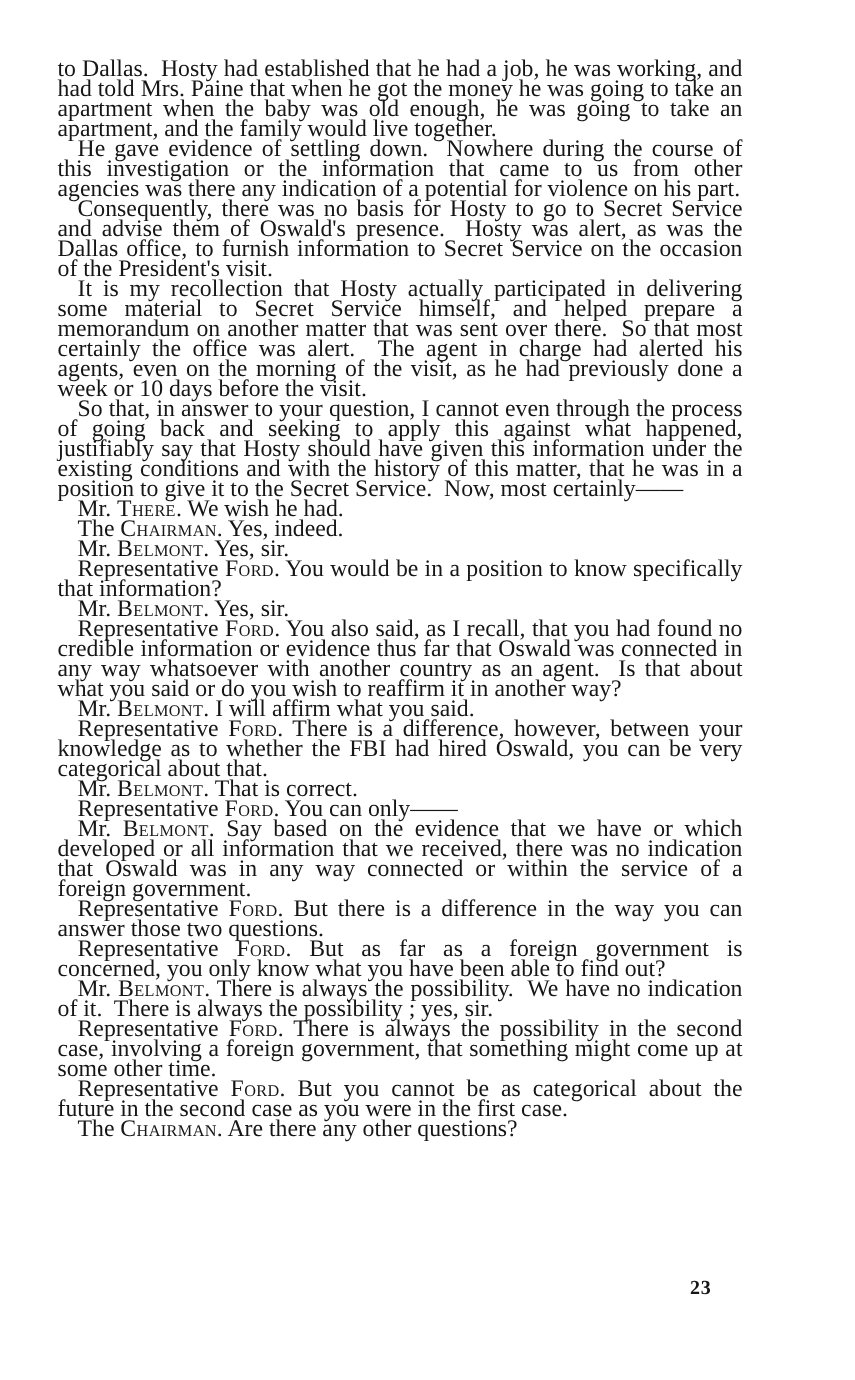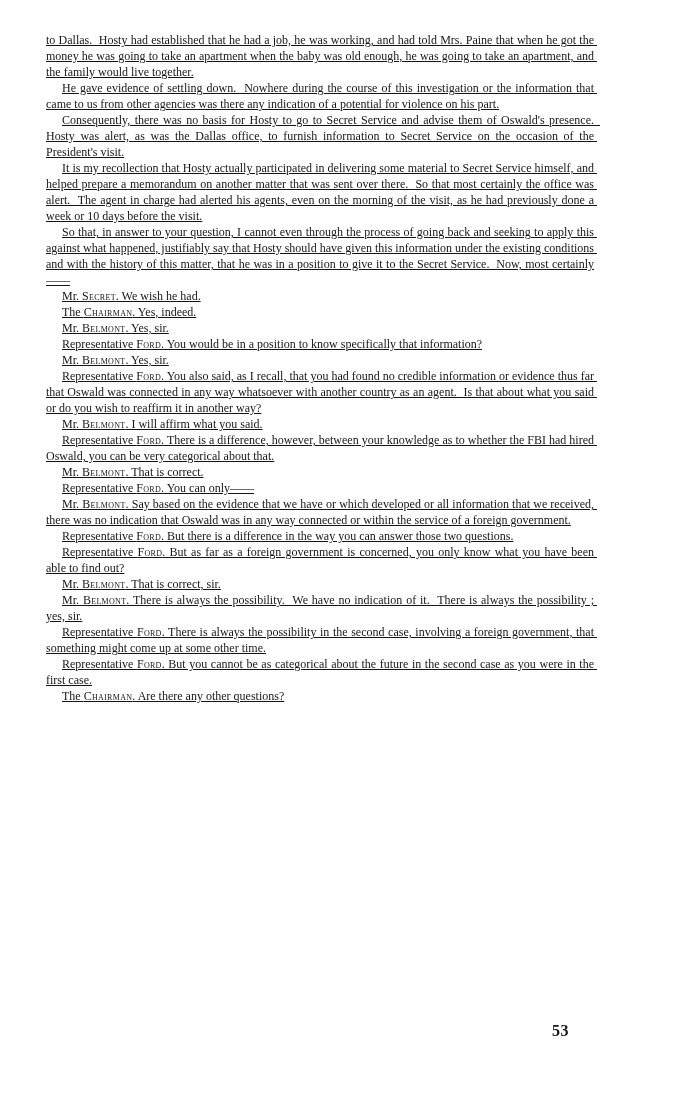--- a/index.html
+++ b/index.html
@@ -12,26 +12,25 @@
     width: 684px;
     height: 1104px;
     background: #ffffff;
     overflow: hidden;
     font-family: "Liberation Serif", "DejaVu Serif", serif;
     color: #161616;
   }
   .content {
     position: absolute;
     left: 46px;
-    top: 32px;
+    top: 48px;
     width: 548px;
-    font-size: 12px;
+    font-size: 19px;
     line-height: 16px;
     text-align: justify;
-    text-decoration: underline;
   }
   .para {
     margin: 0;
     padding: 0;
     text-indent: 16px;
     white-space: pre-wrap;
   }
   .para.no-indent {
     text-indent: 0;
   }
@@ -51,33 +50,32 @@
 </head>
 <body>
 
 <div class="page">
   <div class="content" id="transcript">
       <p class="para no-indent">to Dallas.  Hosty had established that he had a job, he was working, and had told Mrs. Paine that when he got the money he was going to take an apartment when the baby was old enough, he was going to take an apartment, and the family would live together.</p>
       <p class="para">He gave evidence of settling down.  Nowhere during the course of this investigation or the information that came to us from other agencies was there any indication of a potential for violence on his part.</p>
       <p class="para">Consequently, there was no basis for Hosty to go to Secret Service and advise them of Oswald's presence.  Hosty was alert, as was the Dallas office, to furnish information to Secret Service on the occasion of the President's visit.</p>
       <p class="para">It is my recollection that Hosty actually participated in delivering some material to Secret Service himself, and helped prepare a memorandum on another matter that was sent over there.  So that most certainly the office was alert.  The agent in charge had alerted his agents, even on the morning of the visit, as he had previously done a week or 10 days before the visit.</p>
       <p class="para">So that, in answer to your question, I cannot even through the process of going back and seeking to apply this against what happened, justifiably say that Hosty should have given this information under the existing conditions and with the history of this matter, that he was in a position to give it to the Secret Service.  Now, most certainly——</p>
-      <p class="para"><span class="speaker">Mr. <span class="sc">Secret</span></span>. We wish he had.</p>
+      <p class="para"><span class="speaker">Mr. <span class="sc">There</span></span>. We wish he had.</p>
       <p class="para"><span class="speaker">The <span class="sc">Chairman</span></span>. Yes, indeed.</p>
       <p class="para"><span class="speaker">Mr. <span class="sc">Belmont</span></span>. Yes, sir.</p>
       <p class="para"><span class="speaker">Representative <span class="sc">Ford</span></span>. You would be in a position to know specifically that information?</p>
       <p class="para"><span class="speaker">Mr. <span class="sc">Belmont</span></span>. Yes, sir.</p>
       <p class="para"><span class="speaker">Representative <span class="sc">Ford</span></span>. You also said, as I recall, that you had found no credible information or evidence thus far that Oswald was connected in any way whatsoever with another country as an agent.  Is that about what you said or do you wish to reaffirm it in another way?</p>
       <p class="para"><span class="speaker">Mr. <span class="sc">Belmont</span></span>. I will affirm what you said.</p>
       <p class="para"><span class="speaker">Representative <span class="sc">Ford</span></span>. There is a difference, however, between your knowledge as to whether the FBI had hired Oswald, you can be very categorical about that.</p>
       <p class="para"><span class="speaker">Mr. <span class="sc">Belmont</span></span>. That is correct.</p>
       <p class="para"><span class="speaker">Representative <span class="sc">Ford</span></span>. You can only——</p>
       <p class="para"><span class="speaker">Mr. <span class="sc">Belmont</span></span>. Say based on the evidence that we have or which developed or all information that we received, there was no indication that Oswald was in any way connected or within the service of a foreign government.</p>
       <p class="para"><span class="speaker">Representative <span class="sc">Ford</span></span>. But there is a difference in the way you can answer those two questions.</p>
       <p class="para"><span class="speaker">Representative <span class="sc">Ford</span></span>. But as far as a foreign government is concerned, you only know what you have been able to find out?</p>
-      <p class="para"><span class="speaker">Mr. <span class="sc">Belmont</span></span>. That is correct, sir.</p>
       <p class="para"><span class="speaker">Mr. <span class="sc">Belmont</span></span>. There is always the possibility.  We have no indication of it.  There is always the possibility ; yes, sir.</p>
       <p class="para"><span class="speaker">Representative <span class="sc">Ford</span></span>. There is always the possibility in the second case, involving a foreign government, that something might come up at some other time.</p>
       <p class="para"><span class="speaker">Representative <span class="sc">Ford</span></span>. But you cannot be as categorical about the future in the second case as you were in the first case.</p>
       <p class="para"><span class="speaker">The <span class="sc">Chairman</span></span>. Are there any other questions?</p>
     </div>
-  <div class="page-number">53</div>
+  <div class="page-number">23</div>
 </div>
 
 </body></html>

